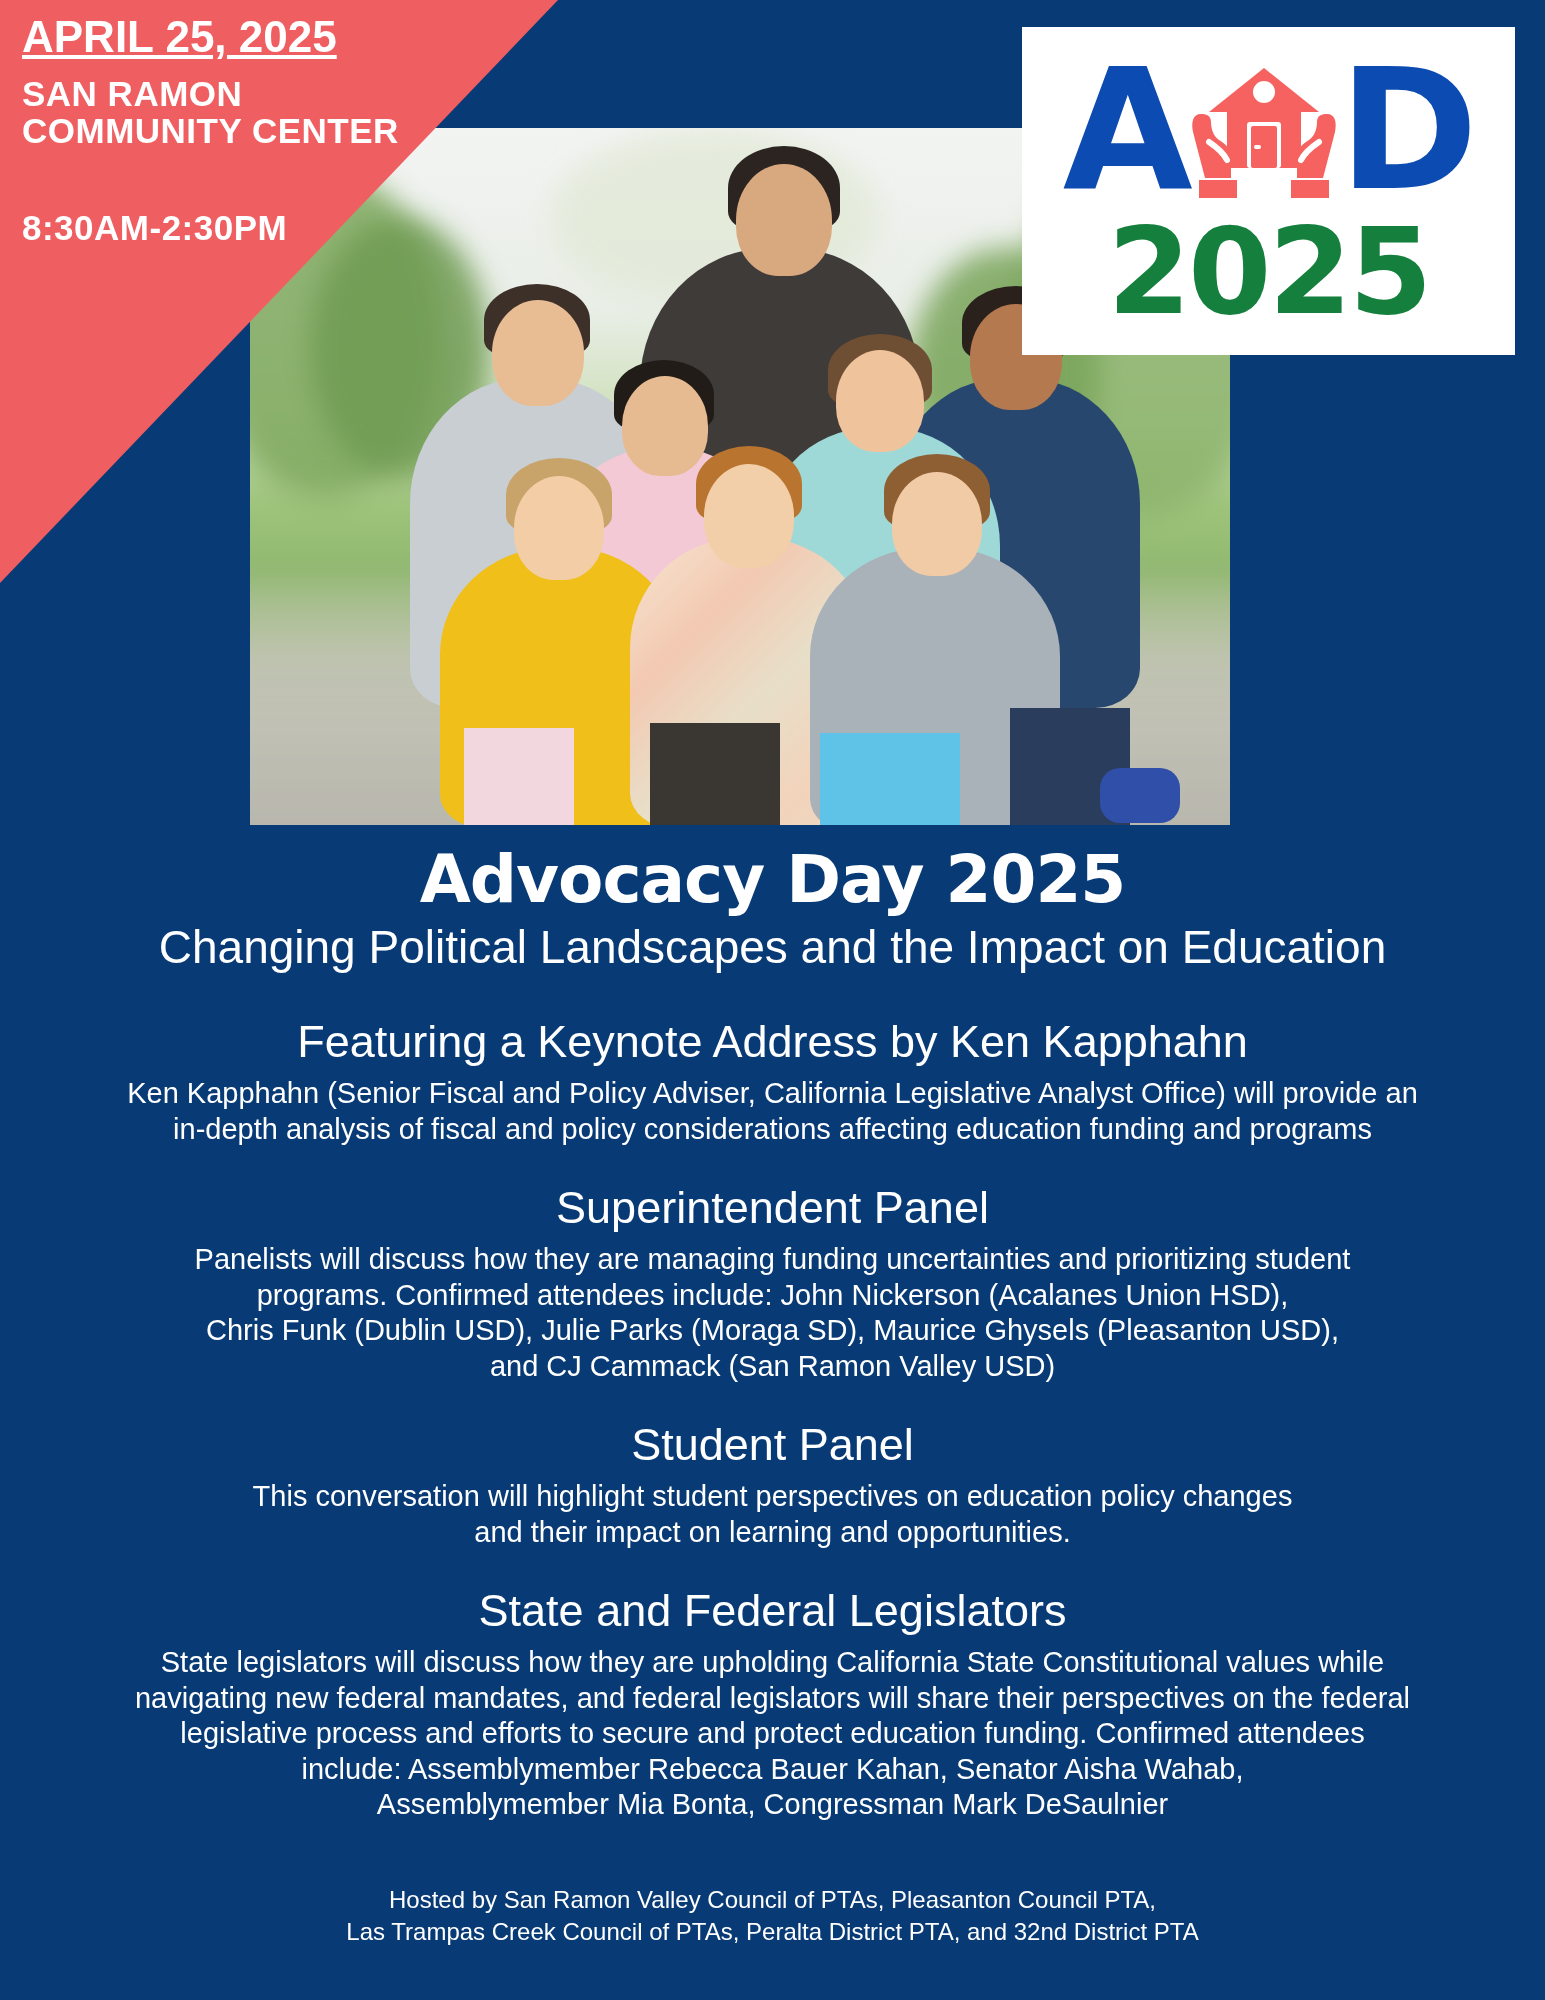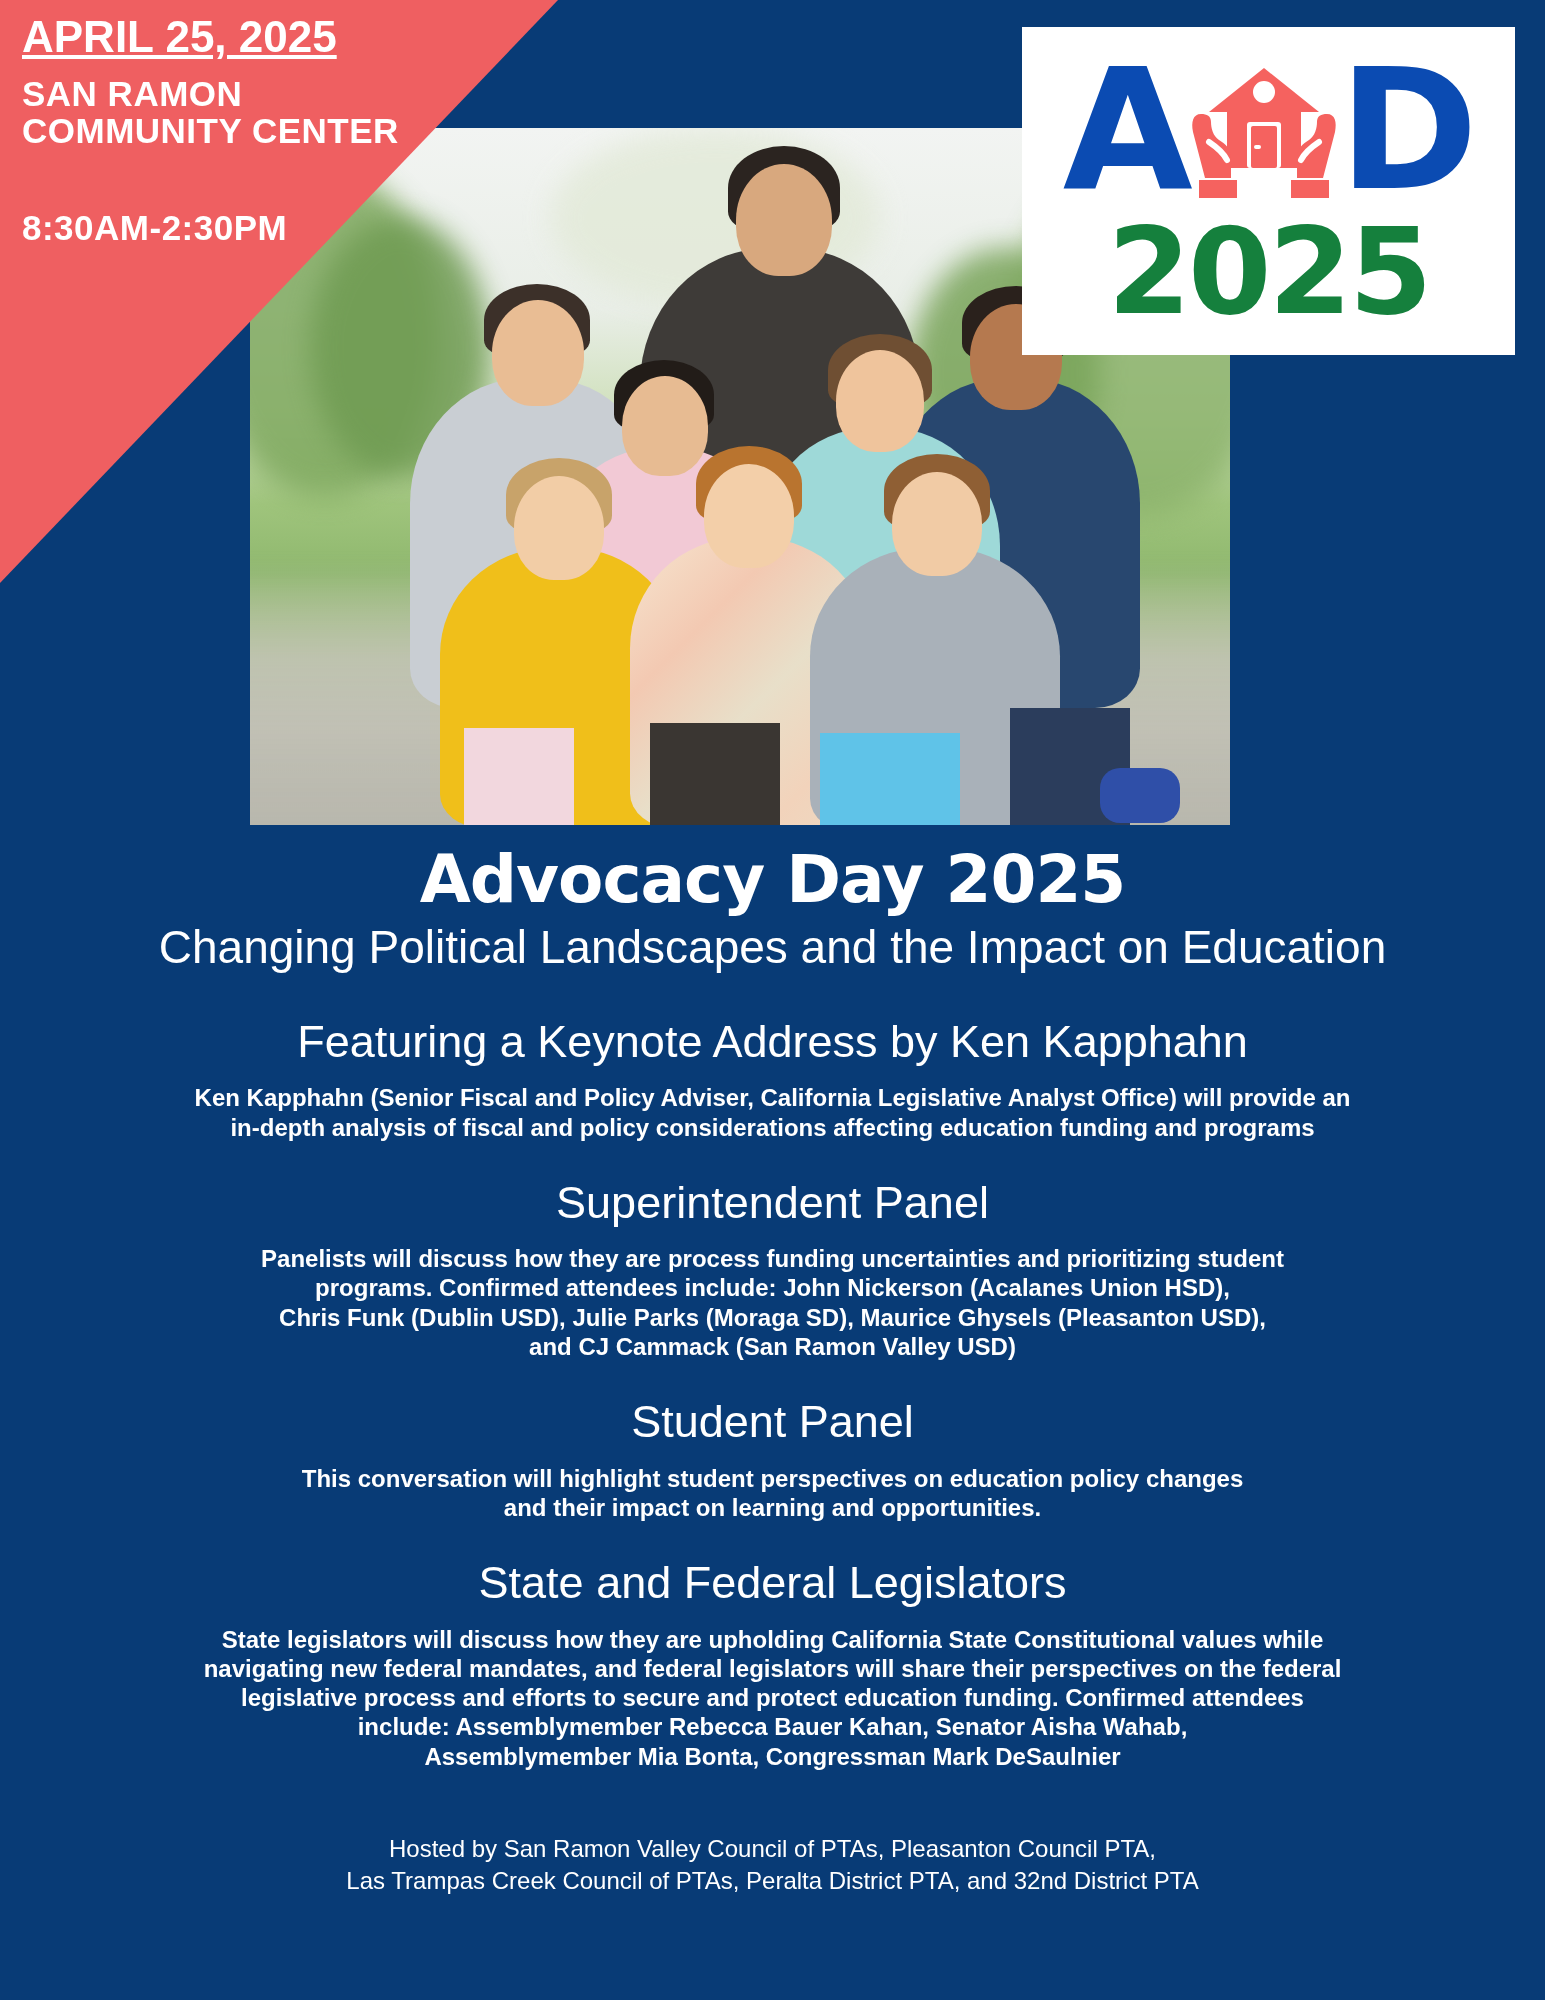--- a/index.html
+++ b/index.html
@@ -197,24 +197,24 @@
     margin-top: 36px;
   }
   .section.first { margin-top: 44px; }
   .section-heading {
     font-size: 45px;
     font-weight: 400;
     line-height: 1.12;
     margin: 0 0 6px 0;
   }
   .section-body {
-    font-size: 24px;
-    font-weight: 700;
+    font-size: 29px;
+    font-weight: 400;
     line-height: 1.22;
-    margin: 16px auto;
+    margin: 9px auto;
     max-width: 1400px;
   }
   .section-body .ln { display: block; }
   .hosted {
     margin-top: 62px;
     font-size: 24px;
     font-weight: 400;
     line-height: 1.32;
   }
   .hosted .ln { display: block; }
@@ -329,21 +329,21 @@
       <div class="section-heading">Featuring a Keynote Address by Ken Kapphahn</div>
       <div class="section-body">
         <span class="ln">Ken Kapphahn (Senior Fiscal and Policy Adviser, California Legislative Analyst Office) will provide an</span>
         <span class="ln">in-depth analysis of fiscal and policy considerations affecting education funding and programs</span>
       </div>
     </div>
 
     <div class="section">
       <div class="section-heading">Superintendent Panel</div>
       <div class="section-body">
-        <span class="ln">Panelists will discuss how they are process funding uncertainties and prioritizing student</span>
+        <span class="ln">Panelists will discuss how they are managing funding uncertainties and prioritizing student</span>
         <span class="ln">programs. Confirmed attendees include: John Nickerson (Acalanes Union HSD),</span>
         <span class="ln">Chris Funk (Dublin USD), Julie Parks (Moraga SD), Maurice Ghysels (Pleasanton USD),</span>
         <span class="ln">and CJ Cammack (San Ramon Valley USD)</span>
       </div>
     </div>
 
     <div class="section">
       <div class="section-heading">Student Panel</div>
       <div class="section-body">
         <span class="ln">This conversation will highlight student perspectives on education policy changes</span>

